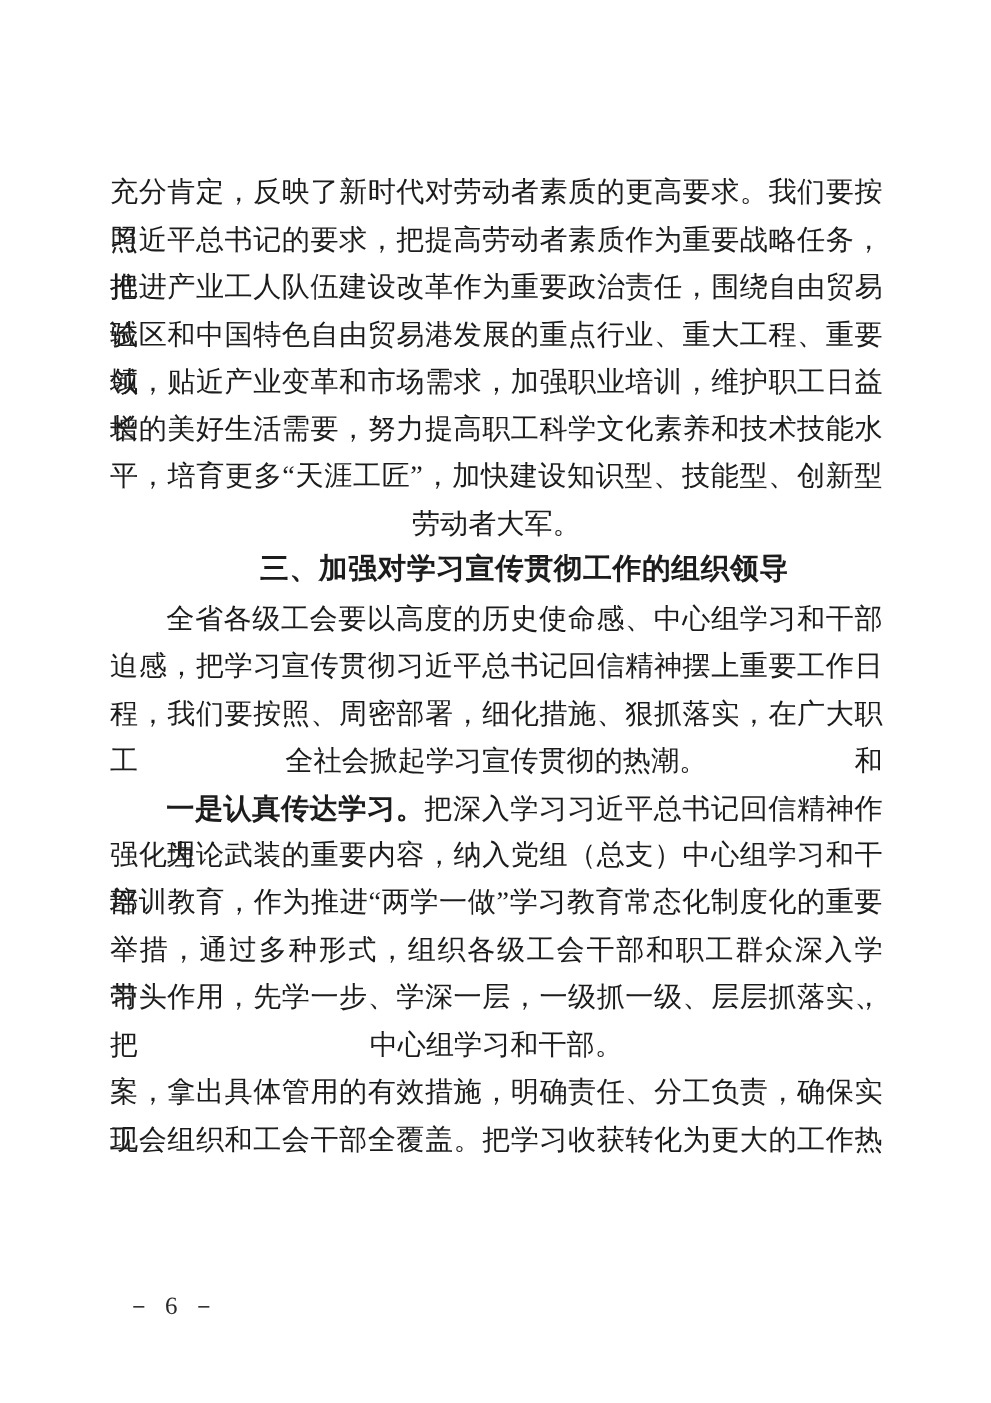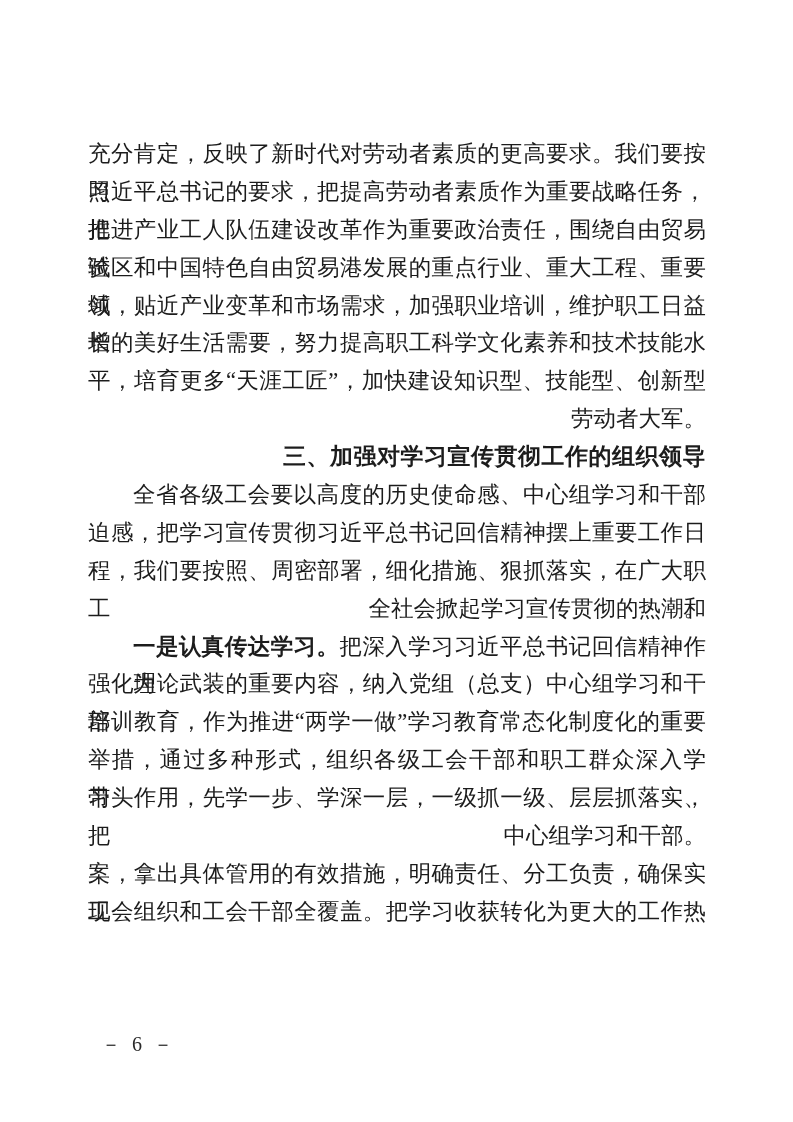--- a/index.html
+++ b/index.html
@@ -15,30 +15,30 @@
   .text-block {
     position: absolute;
     left: 88px;
     top: 135px;
     width: 618px;
   }
   .line {
     font-size: 22.5px;
     line-height: 37.9px;
     height: 37.9px;
-    text-align: right;
+    text-align: center;
     white-space: normal;
   }
   .line.justify {
     text-align: justify;
     text-align-last: justify;
   }
   .line.indent { padding-left: 45px; }
   .line.heading {
-    font-family: Liberation Serif, serif;
+    font-family: Liberation Mono, monospace;
     font-weight: 700;
     font-size: 23px;
     letter-spacing: 0.5px;
   }
   .lead-bold { font-weight: 700; }
   .page-number {
     position: absolute;
     left: 101px;
     top: 1031px;
     font-size: 20px;

